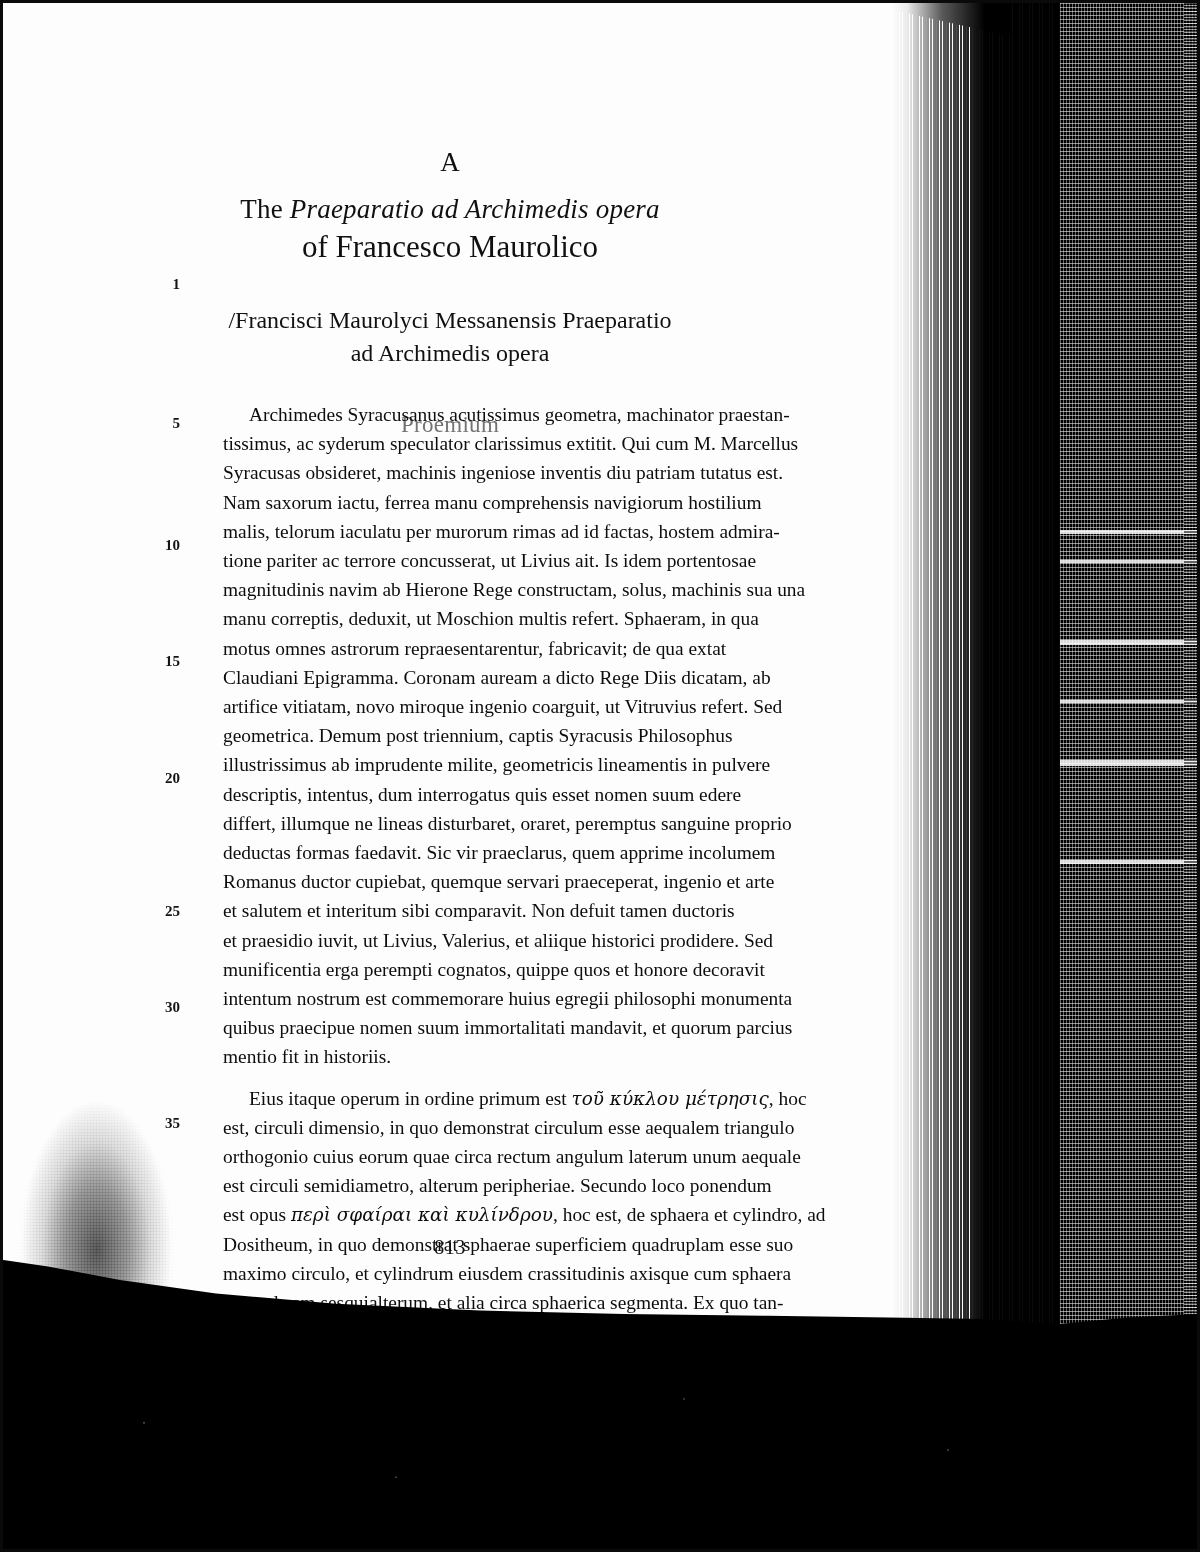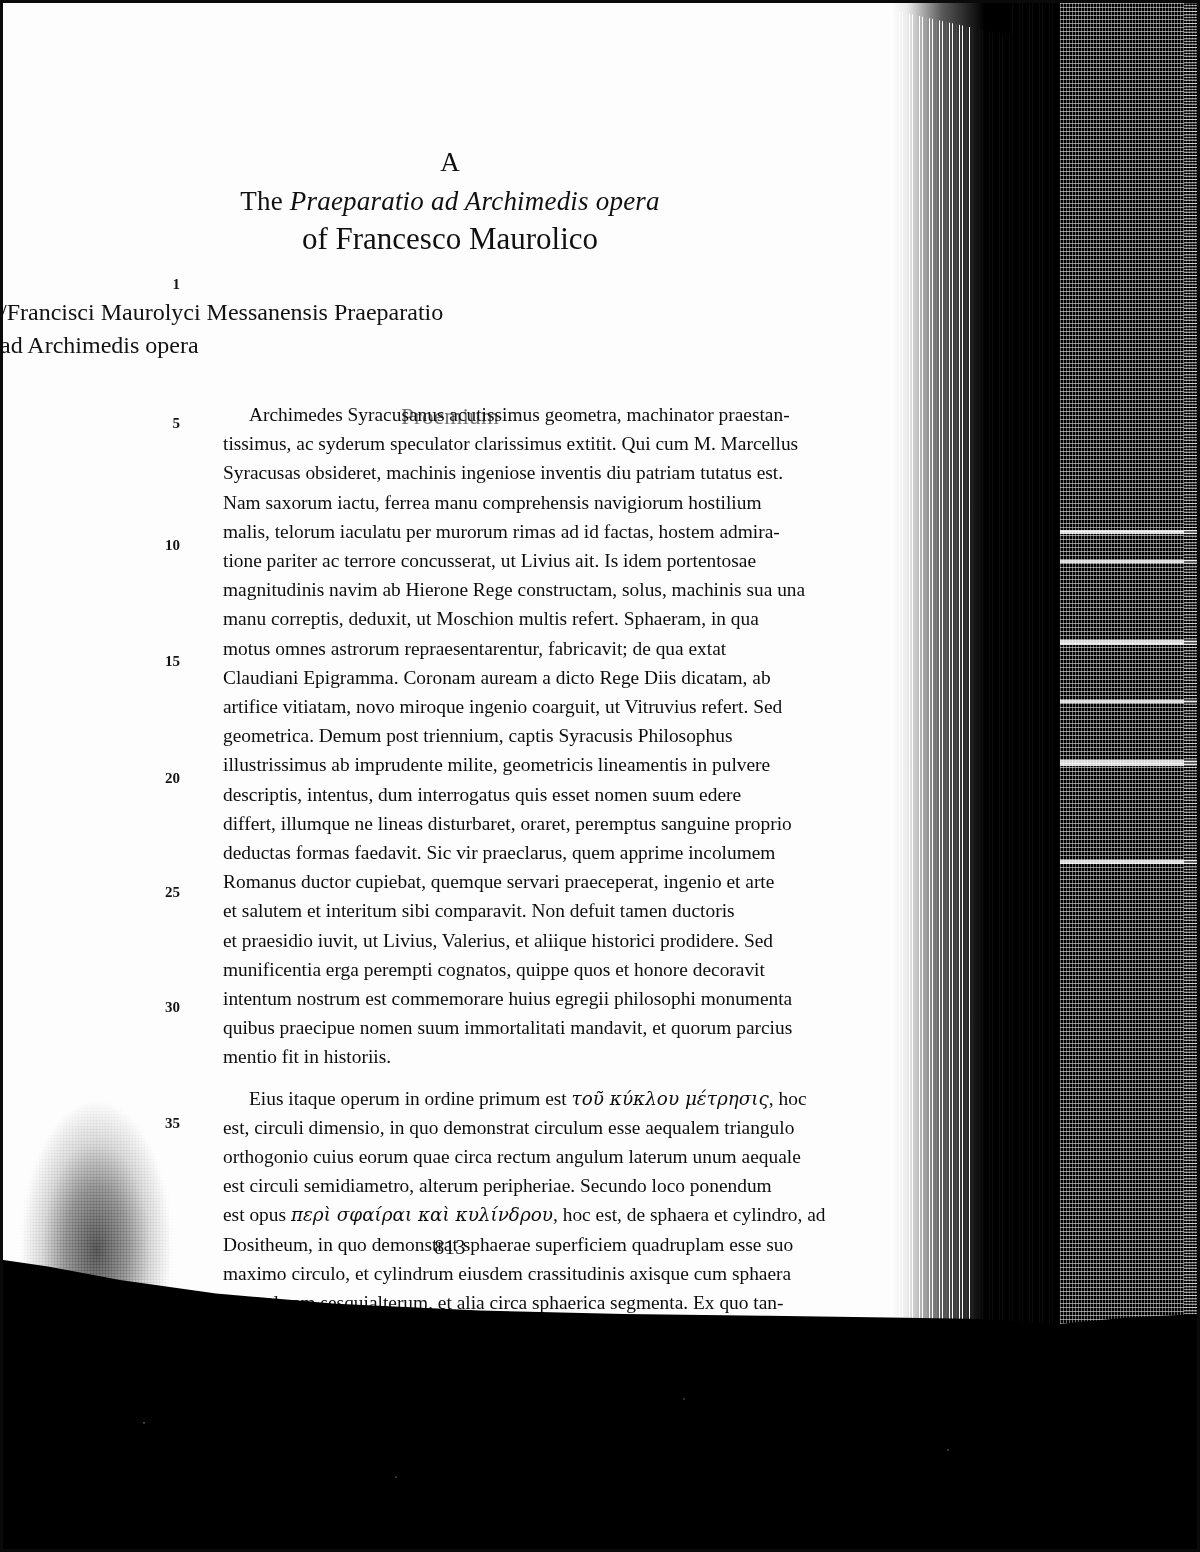--- a/index.html
+++ b/index.html
@@ -188,33 +188,34 @@
   }
   .head-letter {
     font-size: 27px;
     line-height: 1.1;
     color: #101010;
   }
   .head-title-1 {
     font-size: 27px;
     line-height: 1.32;
     color: #101010;
-    margin-top: 6px;
+    margin-top: 14px;
     letter-spacing: .2px;
   }
   .head-title-1 .ital {
     font-style: italic;
   }
   .head-title-2 {
     font-size: 31px;
     line-height: 1.32;
     color: #101010;
   }
 
   .subtitle-block {
+    text-align: center;
     margin-top: 36px;
     font-size: 24px;
     line-height: 1.38;
     color: #111;
   }
 
   .proemium {
     text-align: center;
     margin-top: 42px;
     font-size: 23px;
@@ -324,21 +325,21 @@
     </div>
 
     <div class="proemium">Proemium</div>
 
     <div class="linenums">
       <div class="linenum" style="top:277px">1</div>
       <div class="linenum" style="top:416px">5</div>
       <div class="linenum" style="top:538px">10</div>
       <div class="linenum" style="top:654px">15</div>
       <div class="linenum" style="top:771px">20</div>
-      <div class="linenum" style="top:885px">25</div>
+      <div class="linenum" style="top:904px">25</div>
       <div class="linenum" style="top:1000px">30</div>
       <div class="linenum" style="top:1116px">35</div>
     </div>
 
     <div class="body-col">
 
       <p class="para">
         <span class="ln indent">Archimedes Syracusanus acutissimus geometra, machinator praestan-</span>
         <span class="ln">tissimus, ac syderum speculator clarissimus extitit. Qui cum M. Marcellus</span>
         <span class="ln">Syracusas obsideret, machinis ingeniose inventis diu patriam tutatus est.</span>

